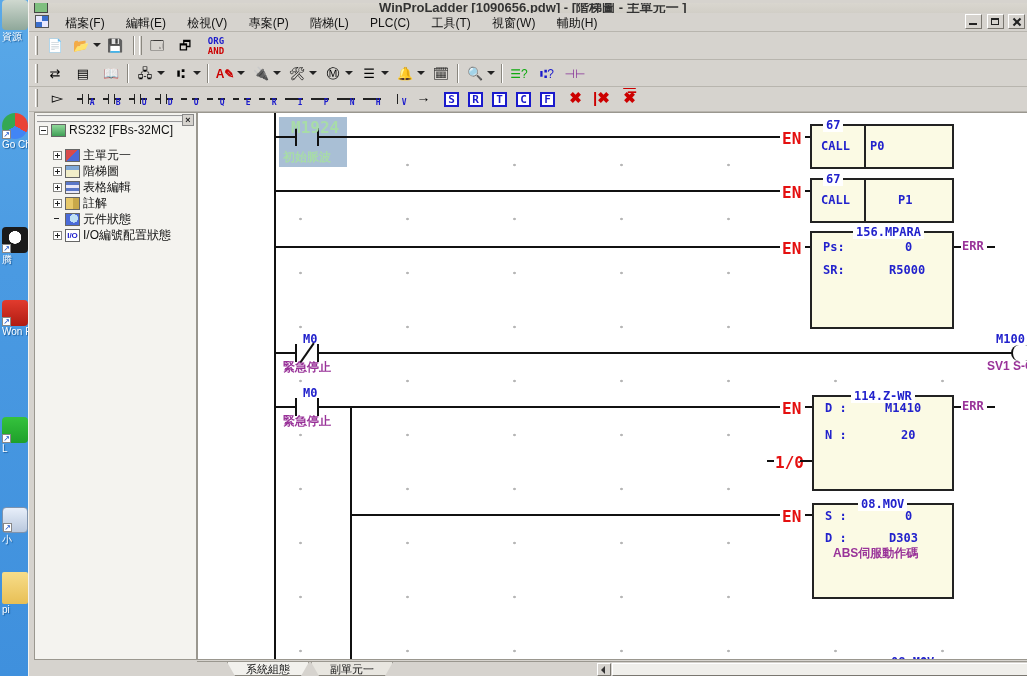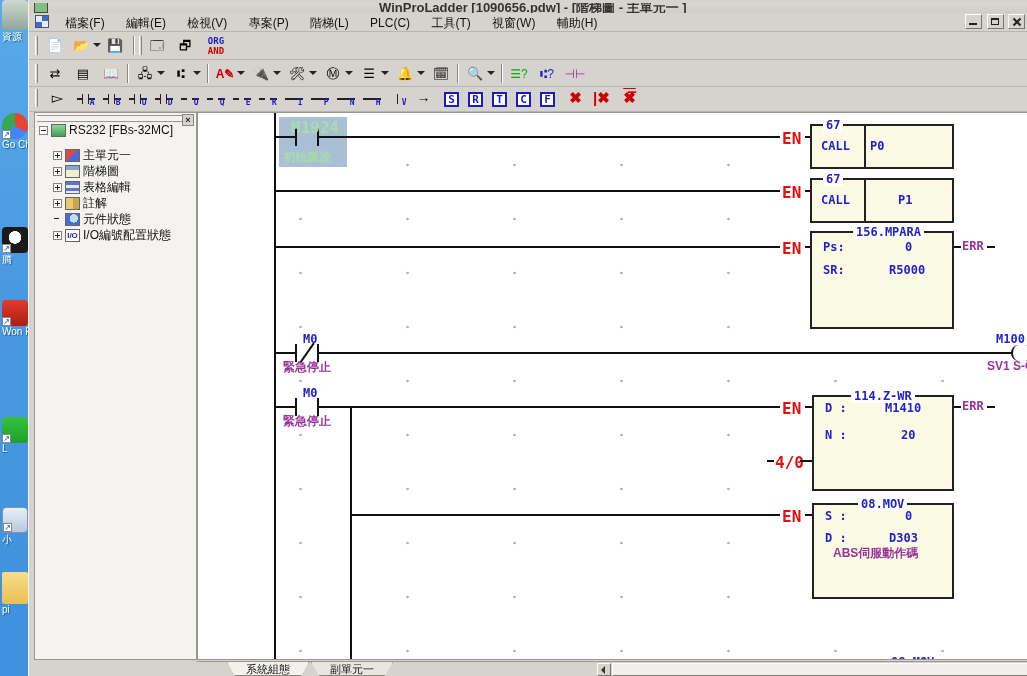--- a/index.html
+++ b/index.html
@@ -340,21 +340,21 @@
         <div class="vwire" style="left:107px; top:293px; height:255px"></div>
         <div class="enlbl" style="left:539px; top:286px">EN</div>
         <div class="wire" style="left:562px; top:293px; width:7px"></div>
         <div class="fblock" style="left:569px; top:282px; width:142px; height:96px"></div>
         <div class="fbheader" style="left:608px; top:276px">114.Z-WR</div>
         <div class="fbrow" style="left:582px; top:288px">D :</div>
         <div class="fbrow" style="left:642px; top:288px">M1410</div>
         <div class="fbrow" style="left:582px; top:315px">N :</div>
         <div class="fbrow" style="left:658px; top:315px">20</div>
         <div class="wire" style="left:524px; top:347px; width:7px"></div>
-        <div class="enlbl" style="left:532px; top:340px">4/0</div>
+        <div class="enlbl" style="left:532px; top:340px">1/0</div>
         <div class="wire" style="left:557px; top:347px; width:12px"></div>
         <div class="wire" style="left:711px; top:293px; width:7px"></div>
         <div class="errlbl" style="left:719px; top:286px">ERR</div>
         <div class="wire" style="left:744px; top:293px; width:8px"></div>
 
         <div class="wire" style="left:107px; top:401px; width:430px"></div>
         <div class="enlbl" style="left:539px; top:394px">EN</div>
         <div class="wire" style="left:562px; top:401px; width:7px"></div>
         <div class="fblock" style="left:569px; top:390px; width:142px; height:96px"></div>
         <div class="fbheader" style="left:615px; top:384px">08.MOV</div>

